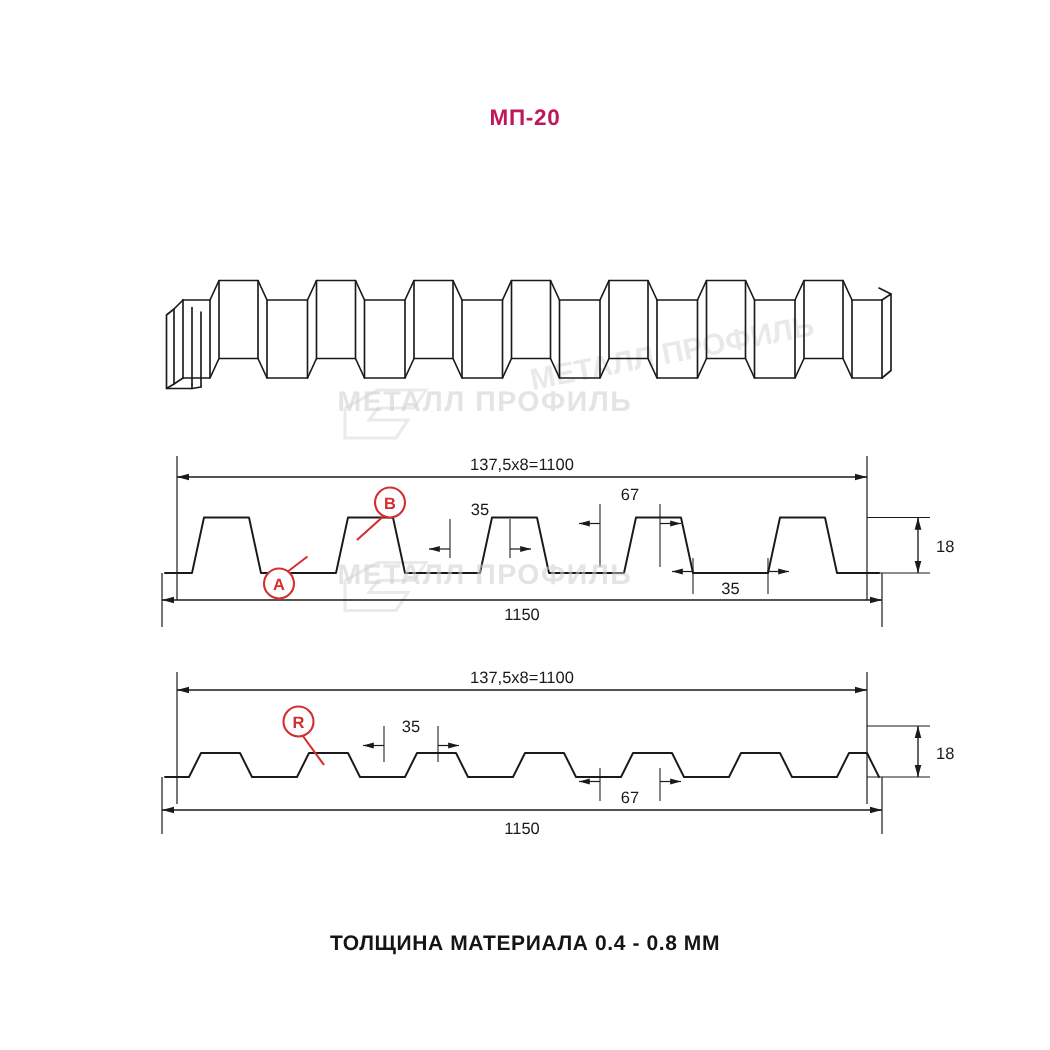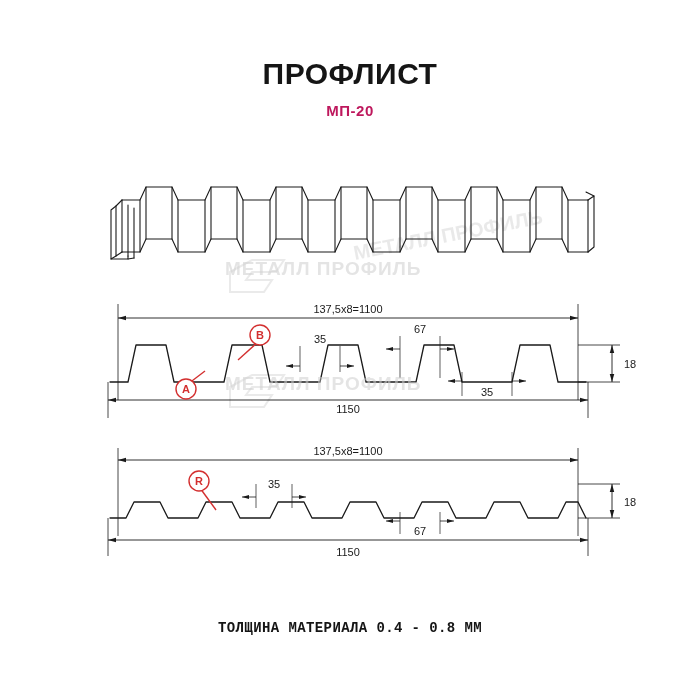--- a/index.html
+++ b/index.html
@@ -43,21 +43,20 @@
   .footer-note {
     position: absolute;
     top: 620px;
     left: 0;
     width: 700px;
     text-align: center;
     font-size: 14px;
     font-weight: bold;
     letter-spacing: 0.4px;
     color: #151515;
-    font-family: Liberation Mono, monospace;
   }
   svg.drawing {
     position: absolute;
     top: 0;
     left: 0;
   }
   .wm {
     position: absolute;
     font-family: "Liberation Sans", sans-serif;
     font-weight: bold;
@@ -69,21 +68,20 @@
   .wm-1 { left: 225px; top: 258px; font-size: 19px; letter-spacing: 1px; }
   .wm-2 { left: 225px; top: 373px; font-size: 19px; letter-spacing: 1px; }
   .wm-ghost { opacity: 0.45; }
 </style>
 </head>
 <body>
 
 <div class="page">
 
   <div class="title-block">
-    <div class="title-main">ПРОФЛИСТ</div>
     <div class="title-sub">МП-20</div>
   </div>
 
   <svg class="drawing" width="700" height="700" viewBox="0 0 700 700">
     <defs>
       <marker id="arrL" markerWidth="10" markerHeight="8" refX="9" refY="4" orient="auto">
         <path d="M9,4 L0,1.5 L0,6.5 Z" fill="#1a1a1a"></path>
       </marker>
       <marker id="arrR" markerWidth="10" markerHeight="8" refX="1" refY="4" orient="auto">
         <path d="M1,4 L10,1.5 L10,6.5 Z" fill="#1a1a1a"></path>

